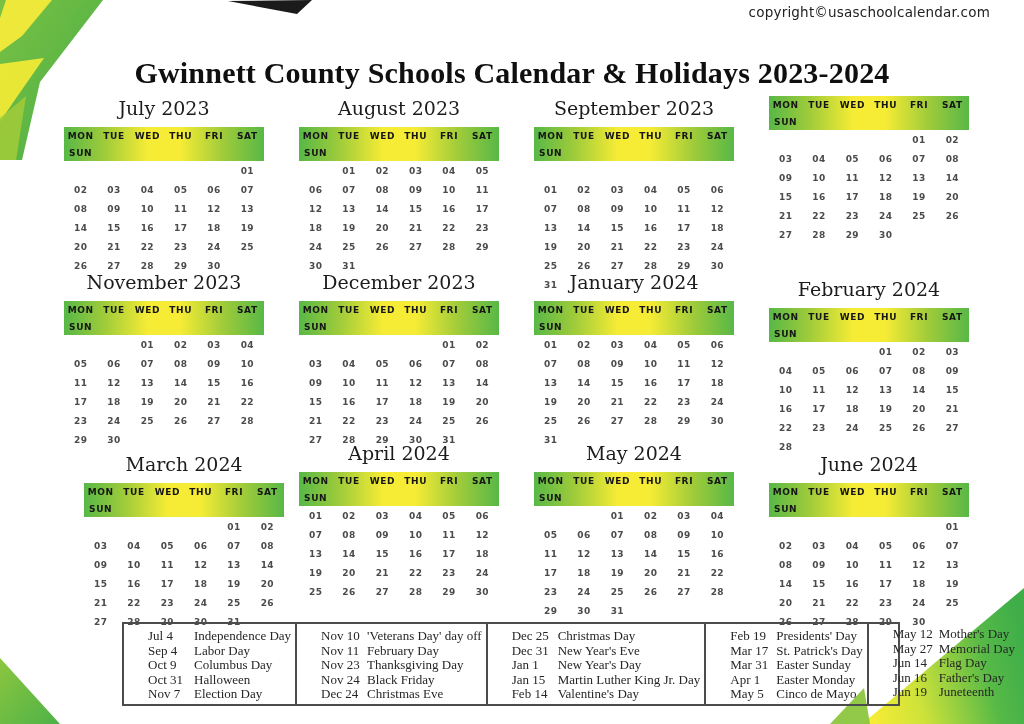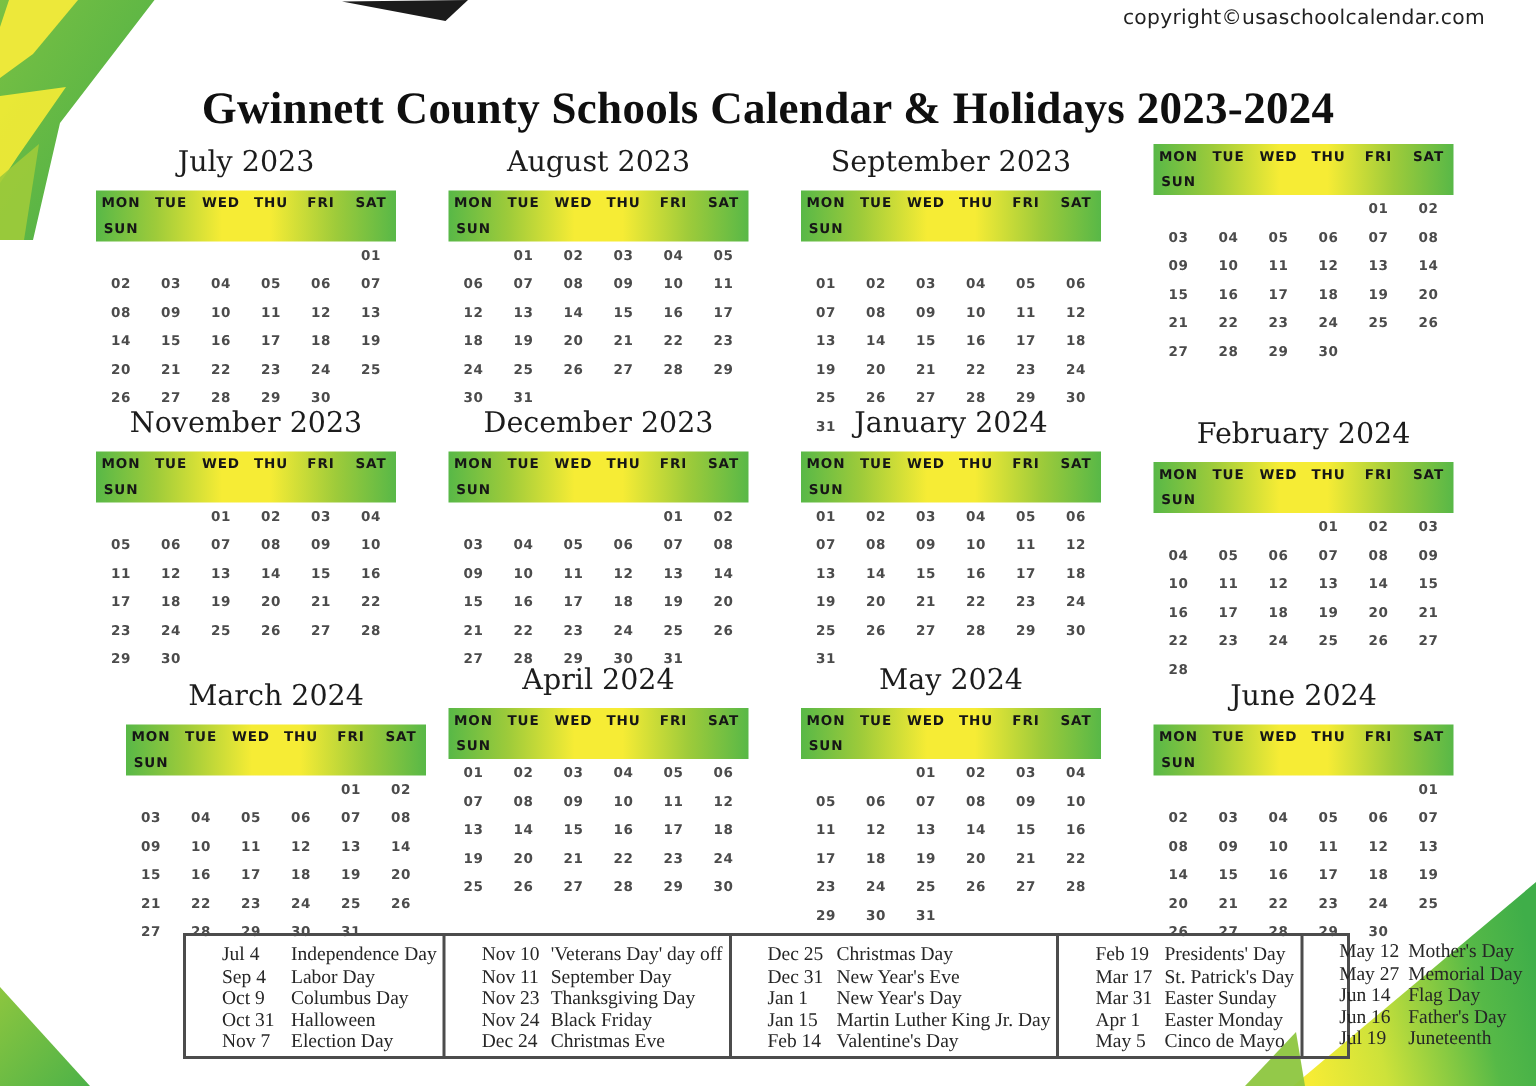--- a/index.html
+++ b/index.html
@@ -735,21 +735,21 @@
         <span class="hname">Election Day</span>
       </div>
     </div>
     <div class="hcol">
       <div class="hrow">
         <span class="hdate">Nov 10</span>
         <span class="hname">'Veterans Day' day off</span>
       </div>
       <div class="hrow">
         <span class="hdate">Nov 11</span>
-        <span class="hname">September Day</span>
+        <span class="hname">February Day</span>
       </div>
       <div class="hrow">
         <span class="hdate">Nov 23</span>
         <span class="hname">Thanksgiving Day</span>
       </div>
       <div class="hrow">
         <span class="hdate">Nov 24</span>
         <span class="hname">Black Friday</span>
       </div>
       <div class="hrow">
@@ -812,17 +812,17 @@
       </div>
       <div class="hrow">
         <span class="hdate">Jun 14</span>
         <span class="hname">Flag Day</span>
       </div>
       <div class="hrow">
         <span class="hdate">Jun 16</span>
         <span class="hname">Father's Day</span>
       </div>
       <div class="hrow">
-        <span class="hdate">Jul 19</span>
+        <span class="hdate">Jun 19</span>
         <span class="hname">Juneteenth</span>
       </div>
     </div>
   </div>
 
 </body></html>

